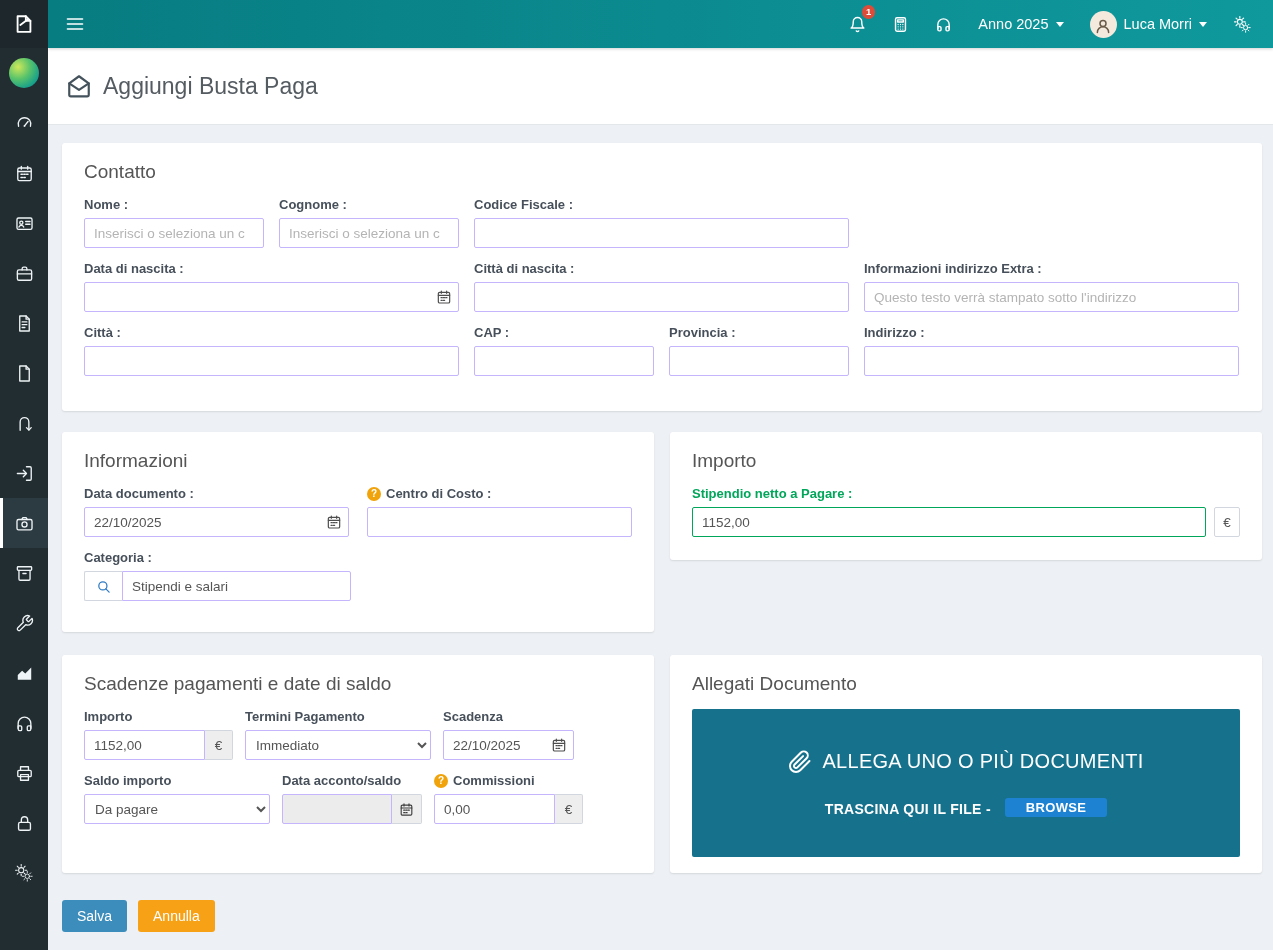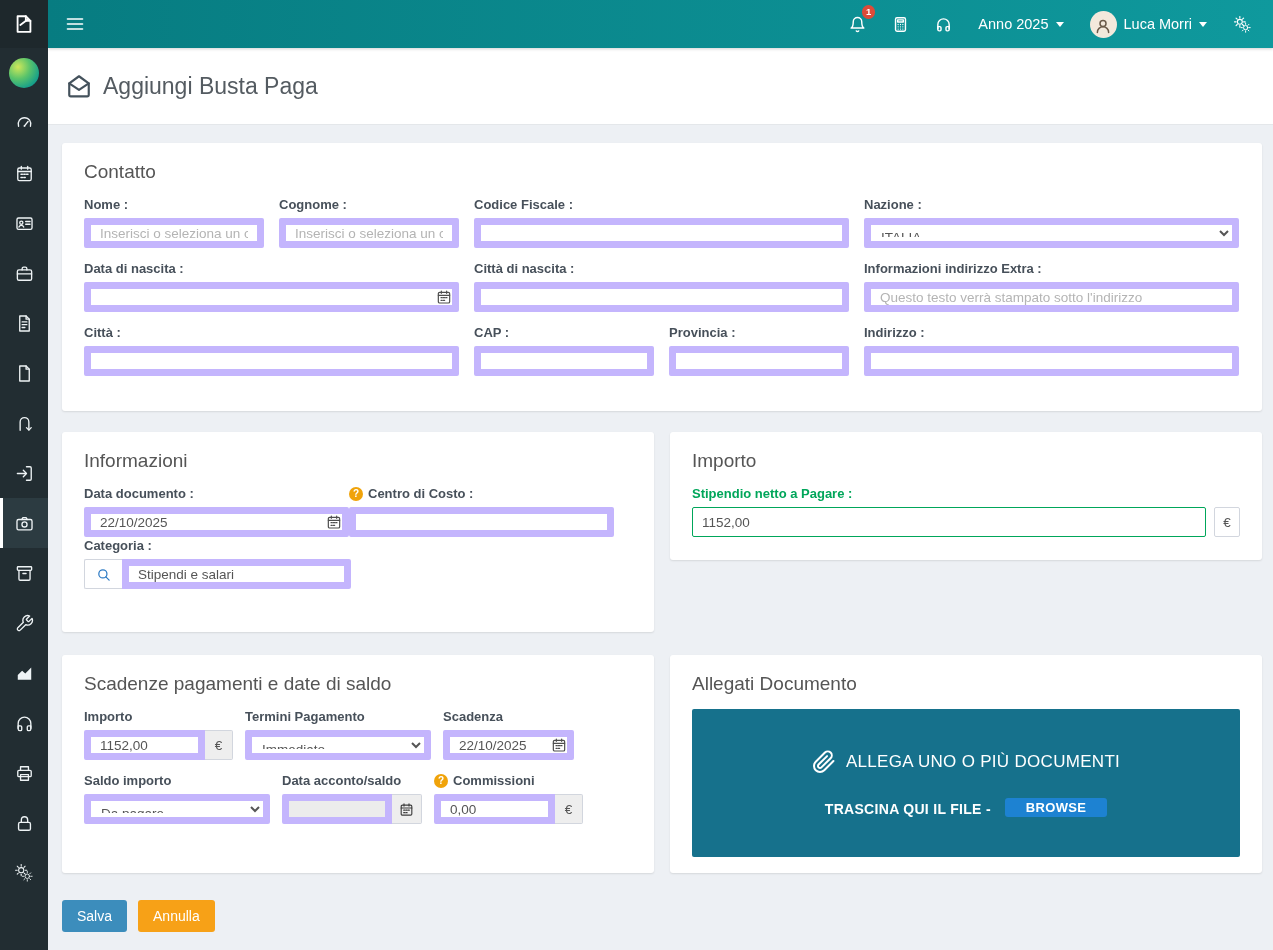--- a/index.html
+++ b/index.html
@@ -32,21 +32,21 @@
   .content-header{height:77px;background:#fff;border-bottom:1px solid #e4e7ea;display:flex;align-items:center;gap:11px;padding:0 18px;color:#44525c}
   .content-header h1{font-size:23px;font-weight:400;color:#545b61}
   .content-body{padding:18px 11px 0 14px}
 
   .card{background:#fff;border-radius:3px;box-shadow:0 1px 2px rgba(0,0,0,.1);padding:18px 22px;overflow:hidden}
   .card-title{font-size:19px;font-weight:400;color:#555;margin-bottom:14px}
 
   .frow{display:flex;gap:15px;margin-bottom:13px}
   .frow:last-child{margin-bottom:0}
   .fgroup label{display:flex;align-items:center;gap:5px;margin-bottom:6px;font-size:13px;font-weight:700;color:#47505a}
-  .fgroup input,.fgroup select{width:100%;height:30px;border:7px solid #c4b5fd;border-radius:2px;padding:4px 9px;font-size:13.5px;color:#555;background:#fff;font-family:inherit;outline:none}
+  .fgroup input,.fgroup select{width:100%;height:30px;border:1px solid #c4b5fd;border-radius:2px;padding:4px 9px;font-size:13.5px;color:#555;background:#fff;font-family:inherit;outline:none}
   .fgroup select{padding:4px 6px}
   input::placeholder{color:#b4b4b4}
   input[disabled]{background:#ececec}
   .w-s{width:180px;flex:none}
   .w-m{width:375px;flex:none}
   .w-265{width:265px;flex:none}
   .w-186{width:186px;flex:none}
   .w-149{width:149px;flex:none}
   .w-140{width:140px;flex:none}
   .w-131{width:131px;flex:none}
@@ -61,33 +61,33 @@
   .cal-addon{width:30px;color:#3c3c3c;cursor:pointer}
   .search-btn{width:38px;height:30px;border:1px solid #d2d6de;border-right:none;background:#fff;display:flex;align-items:center;justify-content:center;color:#2e7bc4;border-radius:2px 0 0 2px;cursor:pointer;flex:none}
   .search-btn + input{border-radius:0 2px 2px 0}
 
   .cols{display:flex;gap:16px;margin-top:21px;align-items:flex-start}
   .col{width:592px;flex:none}
   .h-inf{height:200px}
   .h-imp{height:128px}
   .h-sca{height:218px;margin-top:23px}
   .h-all{height:218px;margin-top:95px}
-  .inf-row{display:flex;gap:0;margin-bottom:1px}
+  .inf-row{display:flex;gap:18px;margin-bottom:13px}
 
   .green-label{color:#00a65a !important}
   .imp-group{display:flex;align-items:center;gap:8px}
   .imp-group input{flex:1;border:1px solid #00a65a}
   .euro-box{width:26px;height:30px;border:1px solid #d2d6de;border-radius:2px;display:flex;align-items:center;justify-content:center;font-size:13.5px;color:#555;background:#fff;flex:none}
 
   .help-q{width:14px;height:14px;border-radius:50%;background:#f0a30a;color:#fff;font-size:10px;font-weight:bold;display:inline-flex;align-items:center;justify-content:center;flex:none;cursor:pointer}
 
   .sc-row{display:flex;gap:12px;margin-bottom:13px}
 
   .dropzone{margin-top:10px;height:148px;background:#16718c;border-radius:2px;display:flex;flex-direction:column;align-items:center;justify-content:center;color:#fff}
-  .dz-line1{display:flex;align-items:center;gap:10px;font-size:17px;letter-spacing:.3px}
+  .dz-line1{display:flex;align-items:center;gap:10px;font-size:20px;letter-spacing:.3px}
   .dz-line2{margin-top:24px;display:flex;align-items:flex-end;gap:14px;font-size:14px;font-weight:700;letter-spacing:.3px}
   .browse-btn{background:#1d82d2;color:#fff;border:none;padding:2px 21px;font-weight:700;font-size:13px;border-radius:3px;cursor:pointer;font-family:inherit;letter-spacing:.3px}
 
   .actions{display:flex;gap:11px;margin-top:27px}
   .btn{border:none;border-radius:3px;color:#fff;font-size:14px;padding:8px 15px;cursor:pointer;font-family:inherit}
   .btn-save{background:#3c8dbc}
   .btn-cancel{background:#f7a117}
 </style>
 </head>
 <body>
@@ -398,26 +398,20 @@
                 <span>Cognome :</span>
               </label>
             <input type="text" placeholder="Inserisci o seleziona un c" style="">
           </div>
           <div class="fgroup w-m">
             <label>
                 <span>Codice Fiscale :</span>
               </label>
             <input type="text" style="">
           </div>
-          <div class="fgroup w-m">
-            <label>
-                <span>Nazione :</span>
-              </label>
-            <select><option selected="">ITALIA</option></select>
-          </div>
         </div>
         <div class="frow">
           <div class="fgroup w-m">
             <label>
                 <span>Data di nascita :</span>
               </label>
             <div class="date-wrap">
               <input type="text" style="">
               <svg class="ic cal-ic" viewBox="0 0 24 24">
                   <use href="#i-cal"></use>

